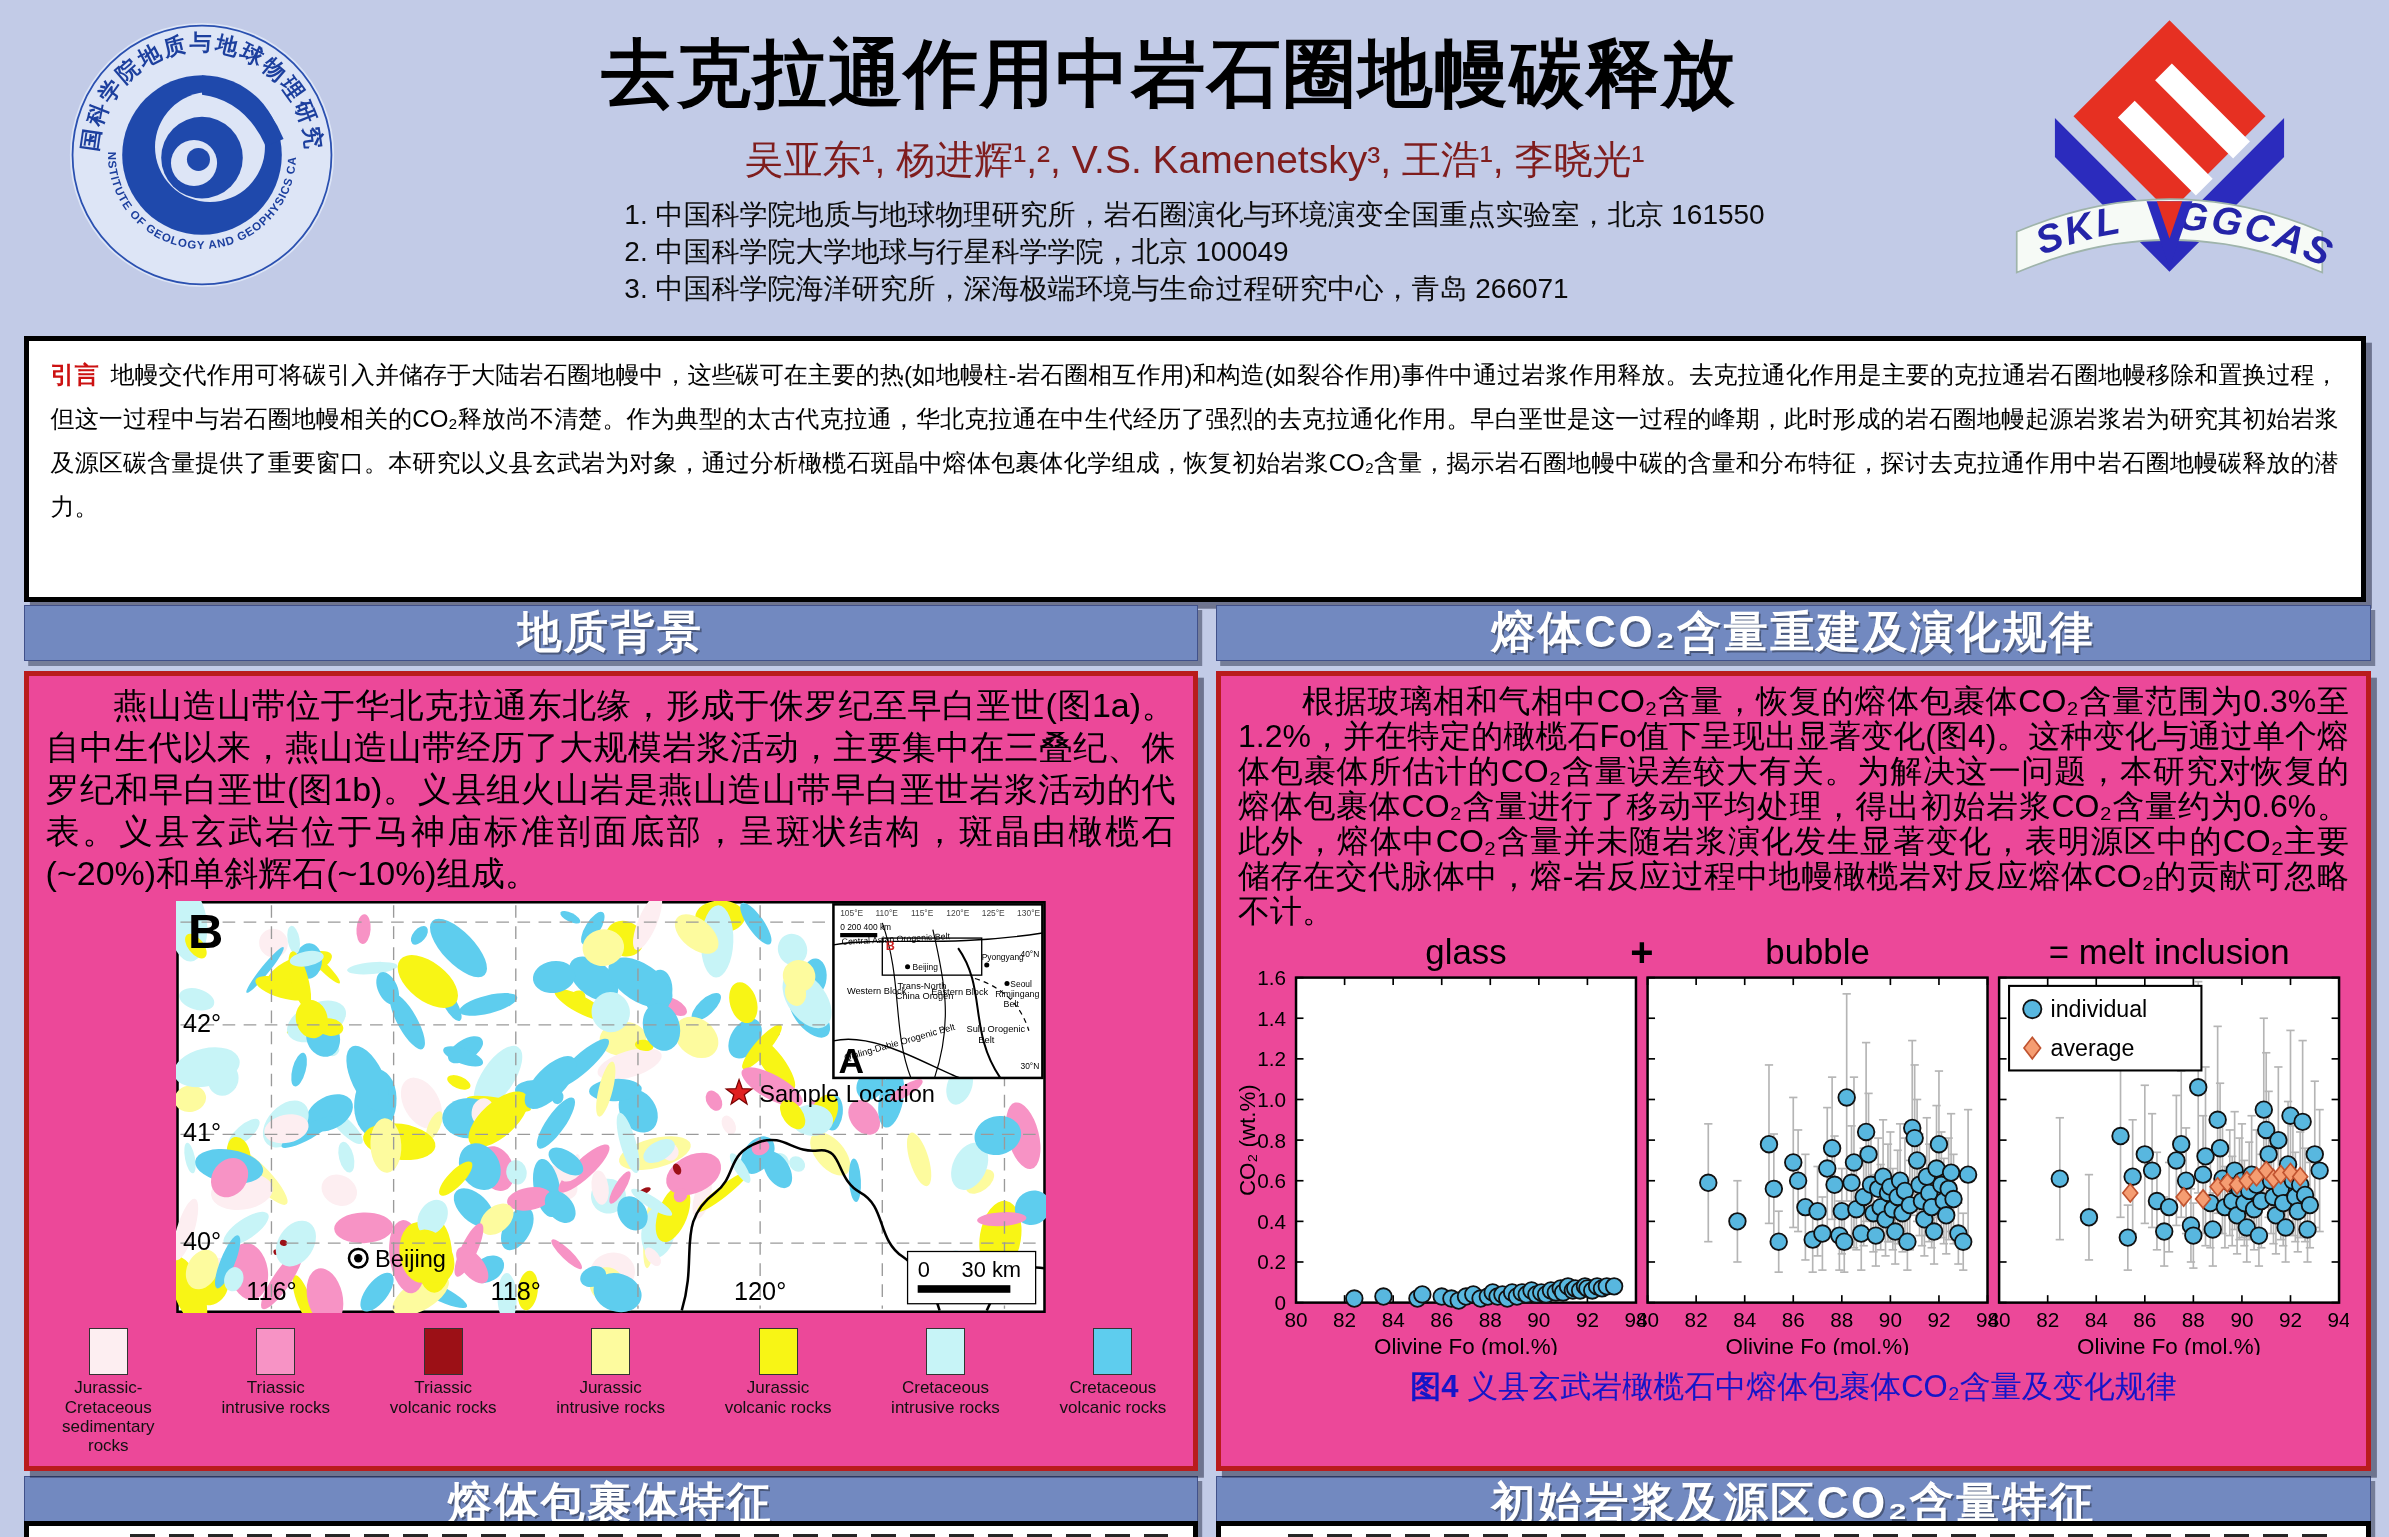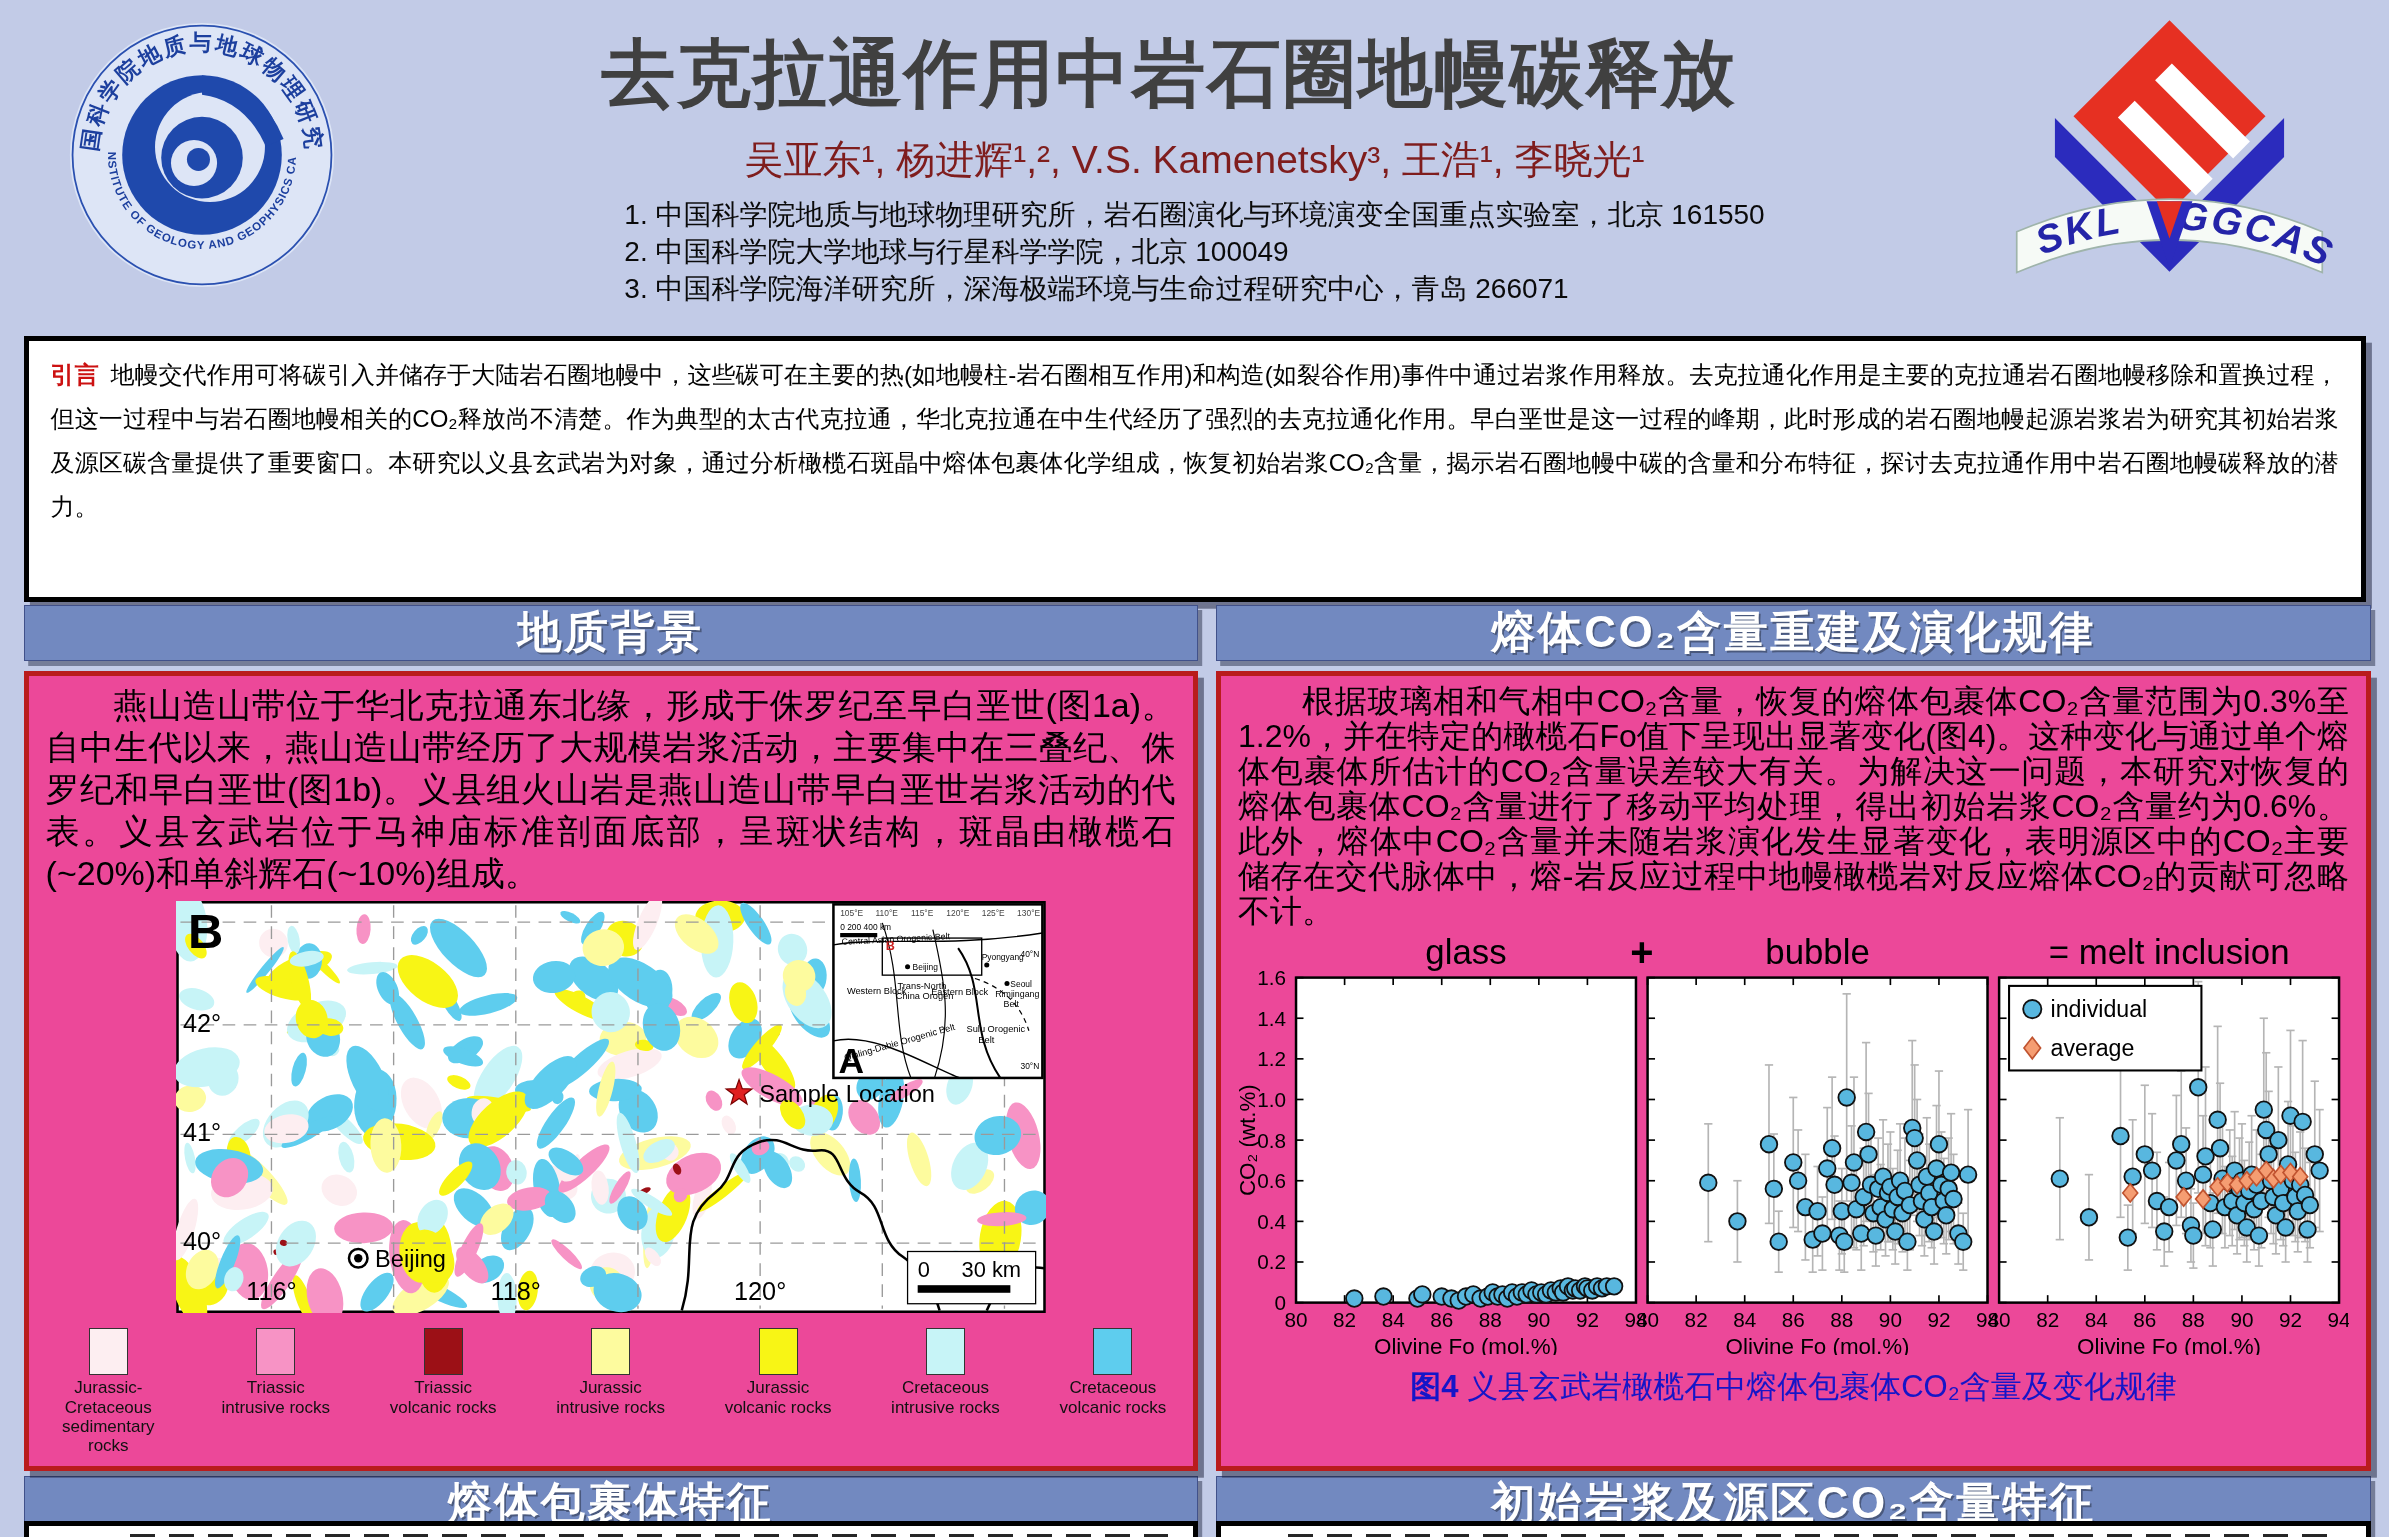--- a/index.html
+++ b/index.html
@@ -2,21 +2,21 @@
 <html style="font-size:13.5px"><head>
 <meta charset="utf-8">
 <style>
   html,body{margin:0;padding:0;background:#9aa6c8;}
   .poster{position:relative;width:2389px;height:1537px;overflow:hidden;
           background:#c2cbe7;font-family:"Liberation Sans",sans-serif;color:#000;}
   
   .logo-left{position:absolute;left:69px;top:22px;width:266px;height:266px;}
   .logo-right{position:absolute;right:54px;top:11.8px;width:331px;height:297px;}
   .title{position:absolute;left:354px;right:405px;top:25px;text-align:center;
-         font-size:74px;font-weight:bold;color:#404040;letter-spacing:1.7px;}
+         font-size:74px;font-weight:bold;color:#000000;letter-spacing:1.7px;}
   .authors{position:absolute;left:0;right:0;top:133px;text-align:center;
            font-size:39px;color:#7f1d1d;}
   .affils{position:absolute;left:0;right:0;top:196px;}
   .affils .inner{display:table;margin:0 auto;text-align:left;}
   .affil-line{font-size:28px;line-height:37px;color:#0a0a0a;}
   
   .intro-box{position:absolute;left:23.6px;top:336px;width:2342px;height:266px;
              box-sizing:border-box;background:#fff;border:5.9px solid #000;
              box-shadow:5.9px 6.7px 0 rgba(25,30,55,.5);padding:11.8px 22px;}
   .intro-text{font-size:24px;line-height:44px;text-align:justify;}

